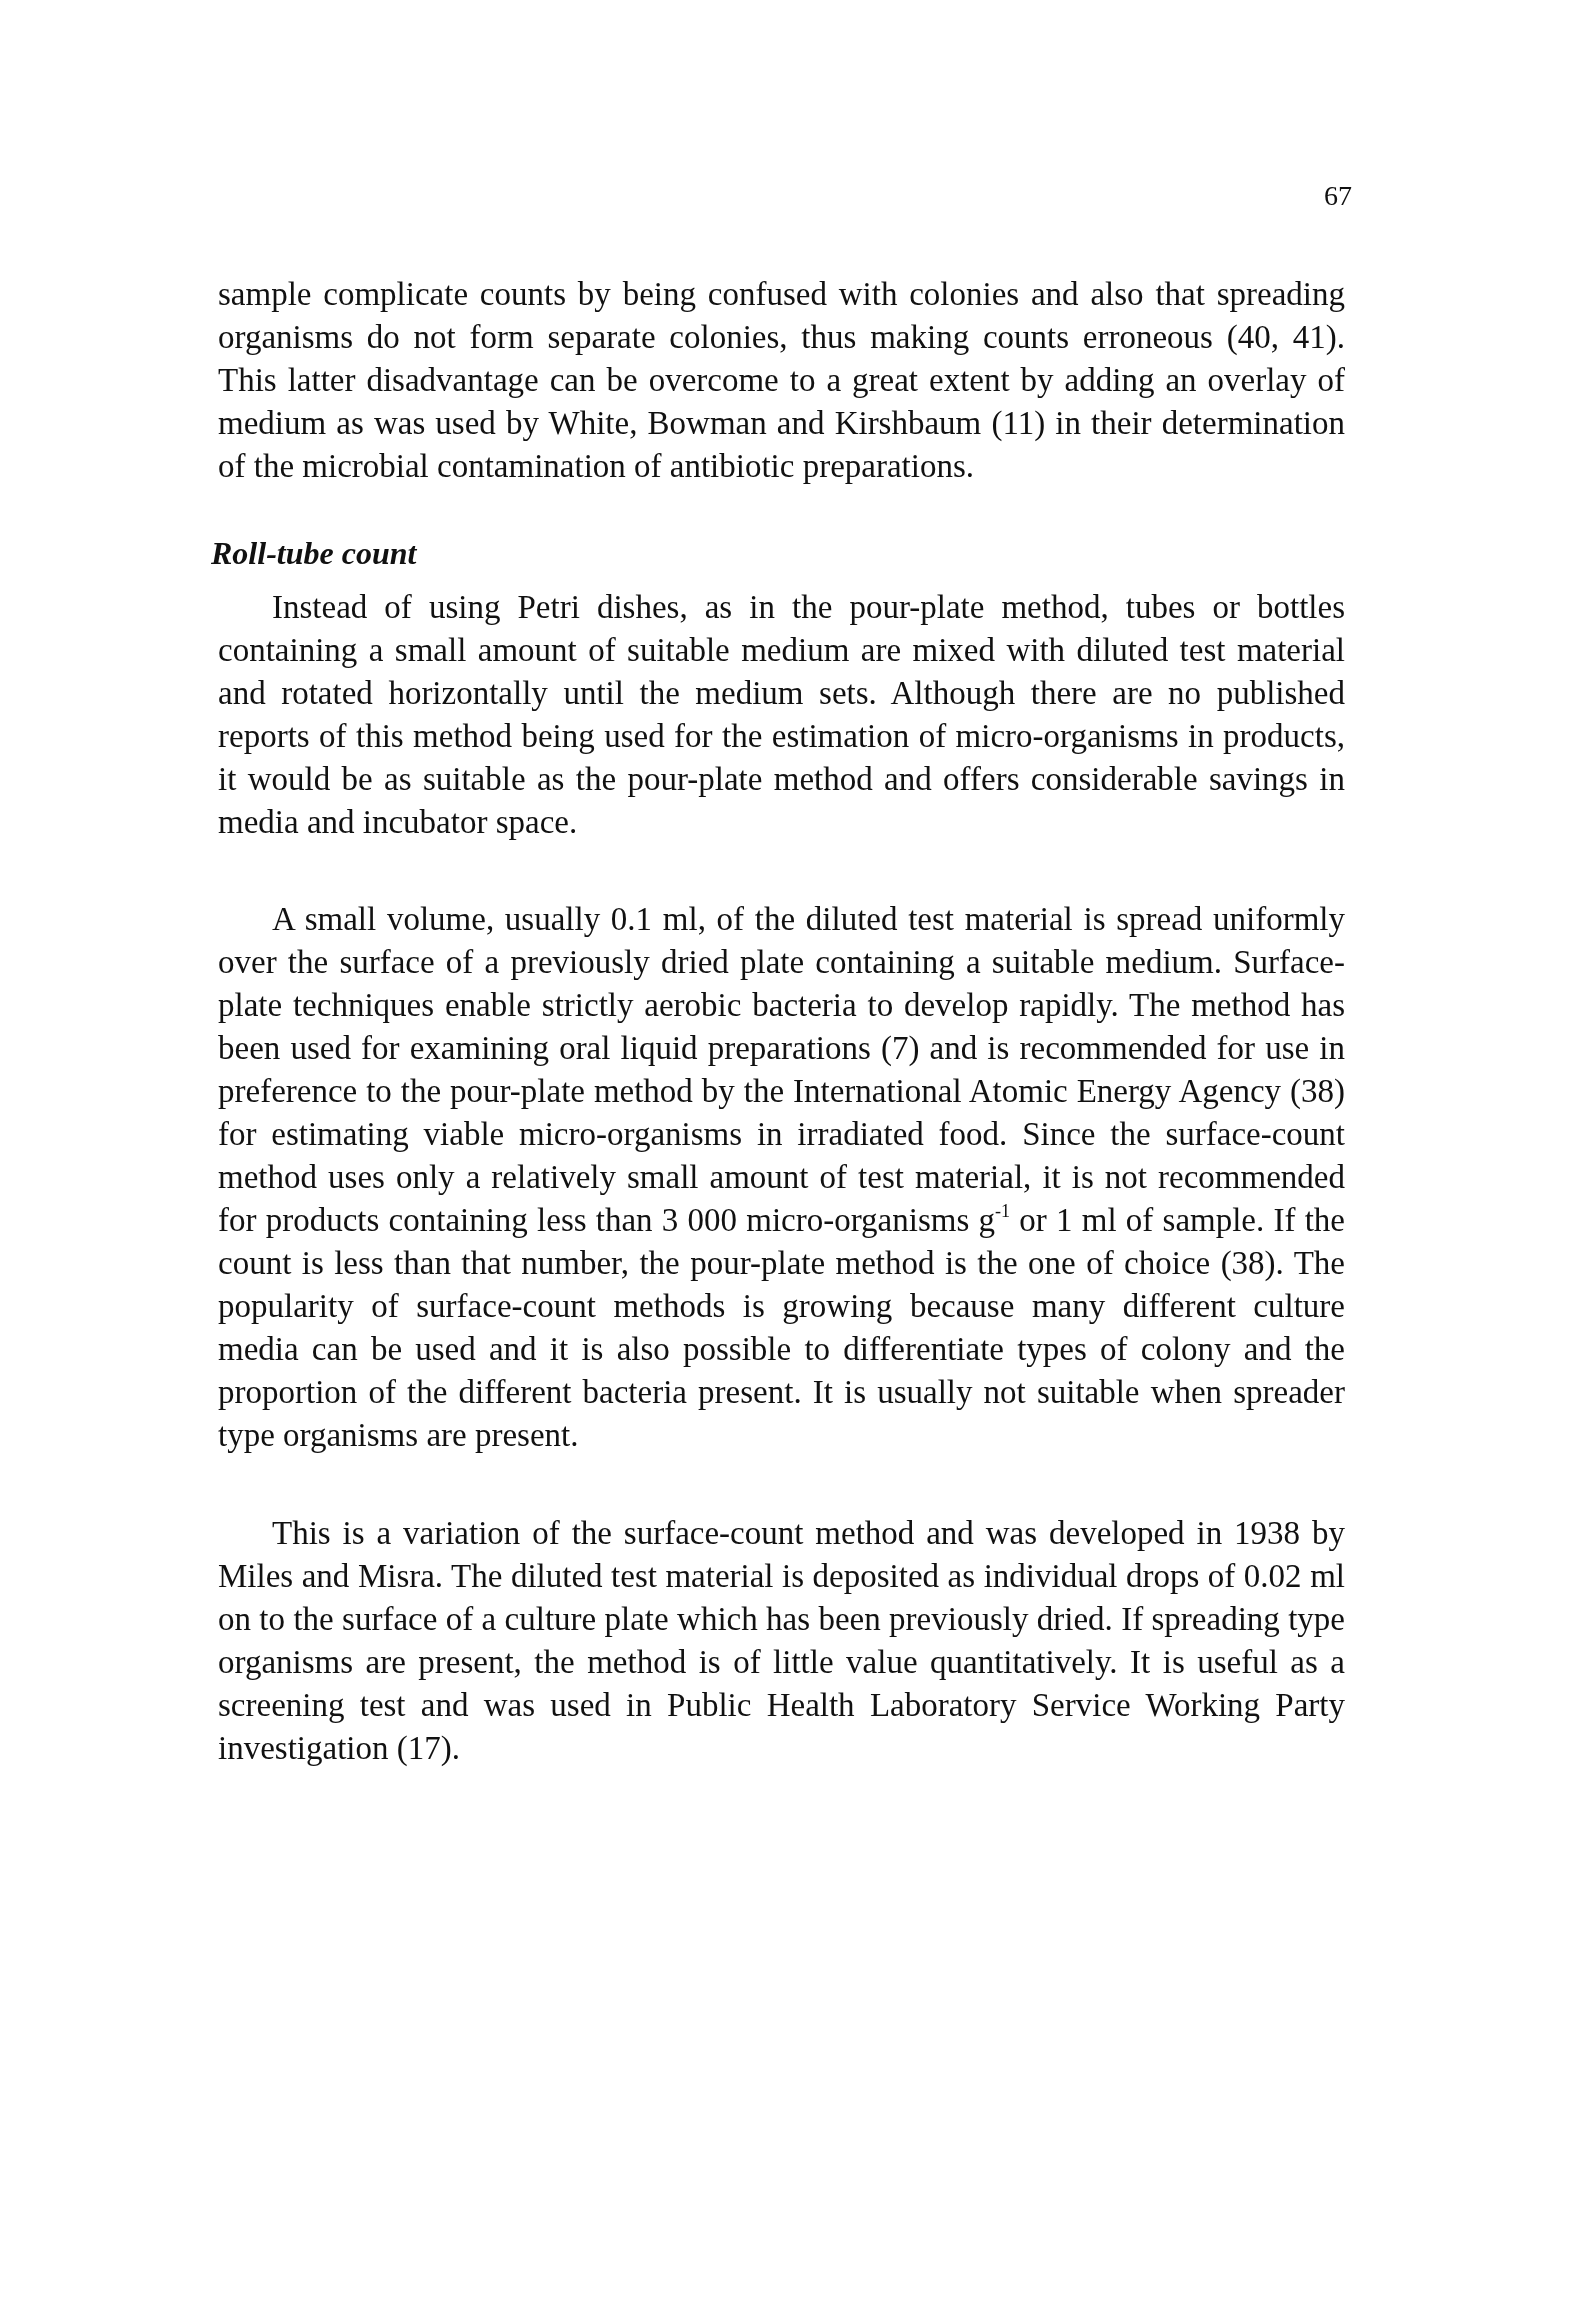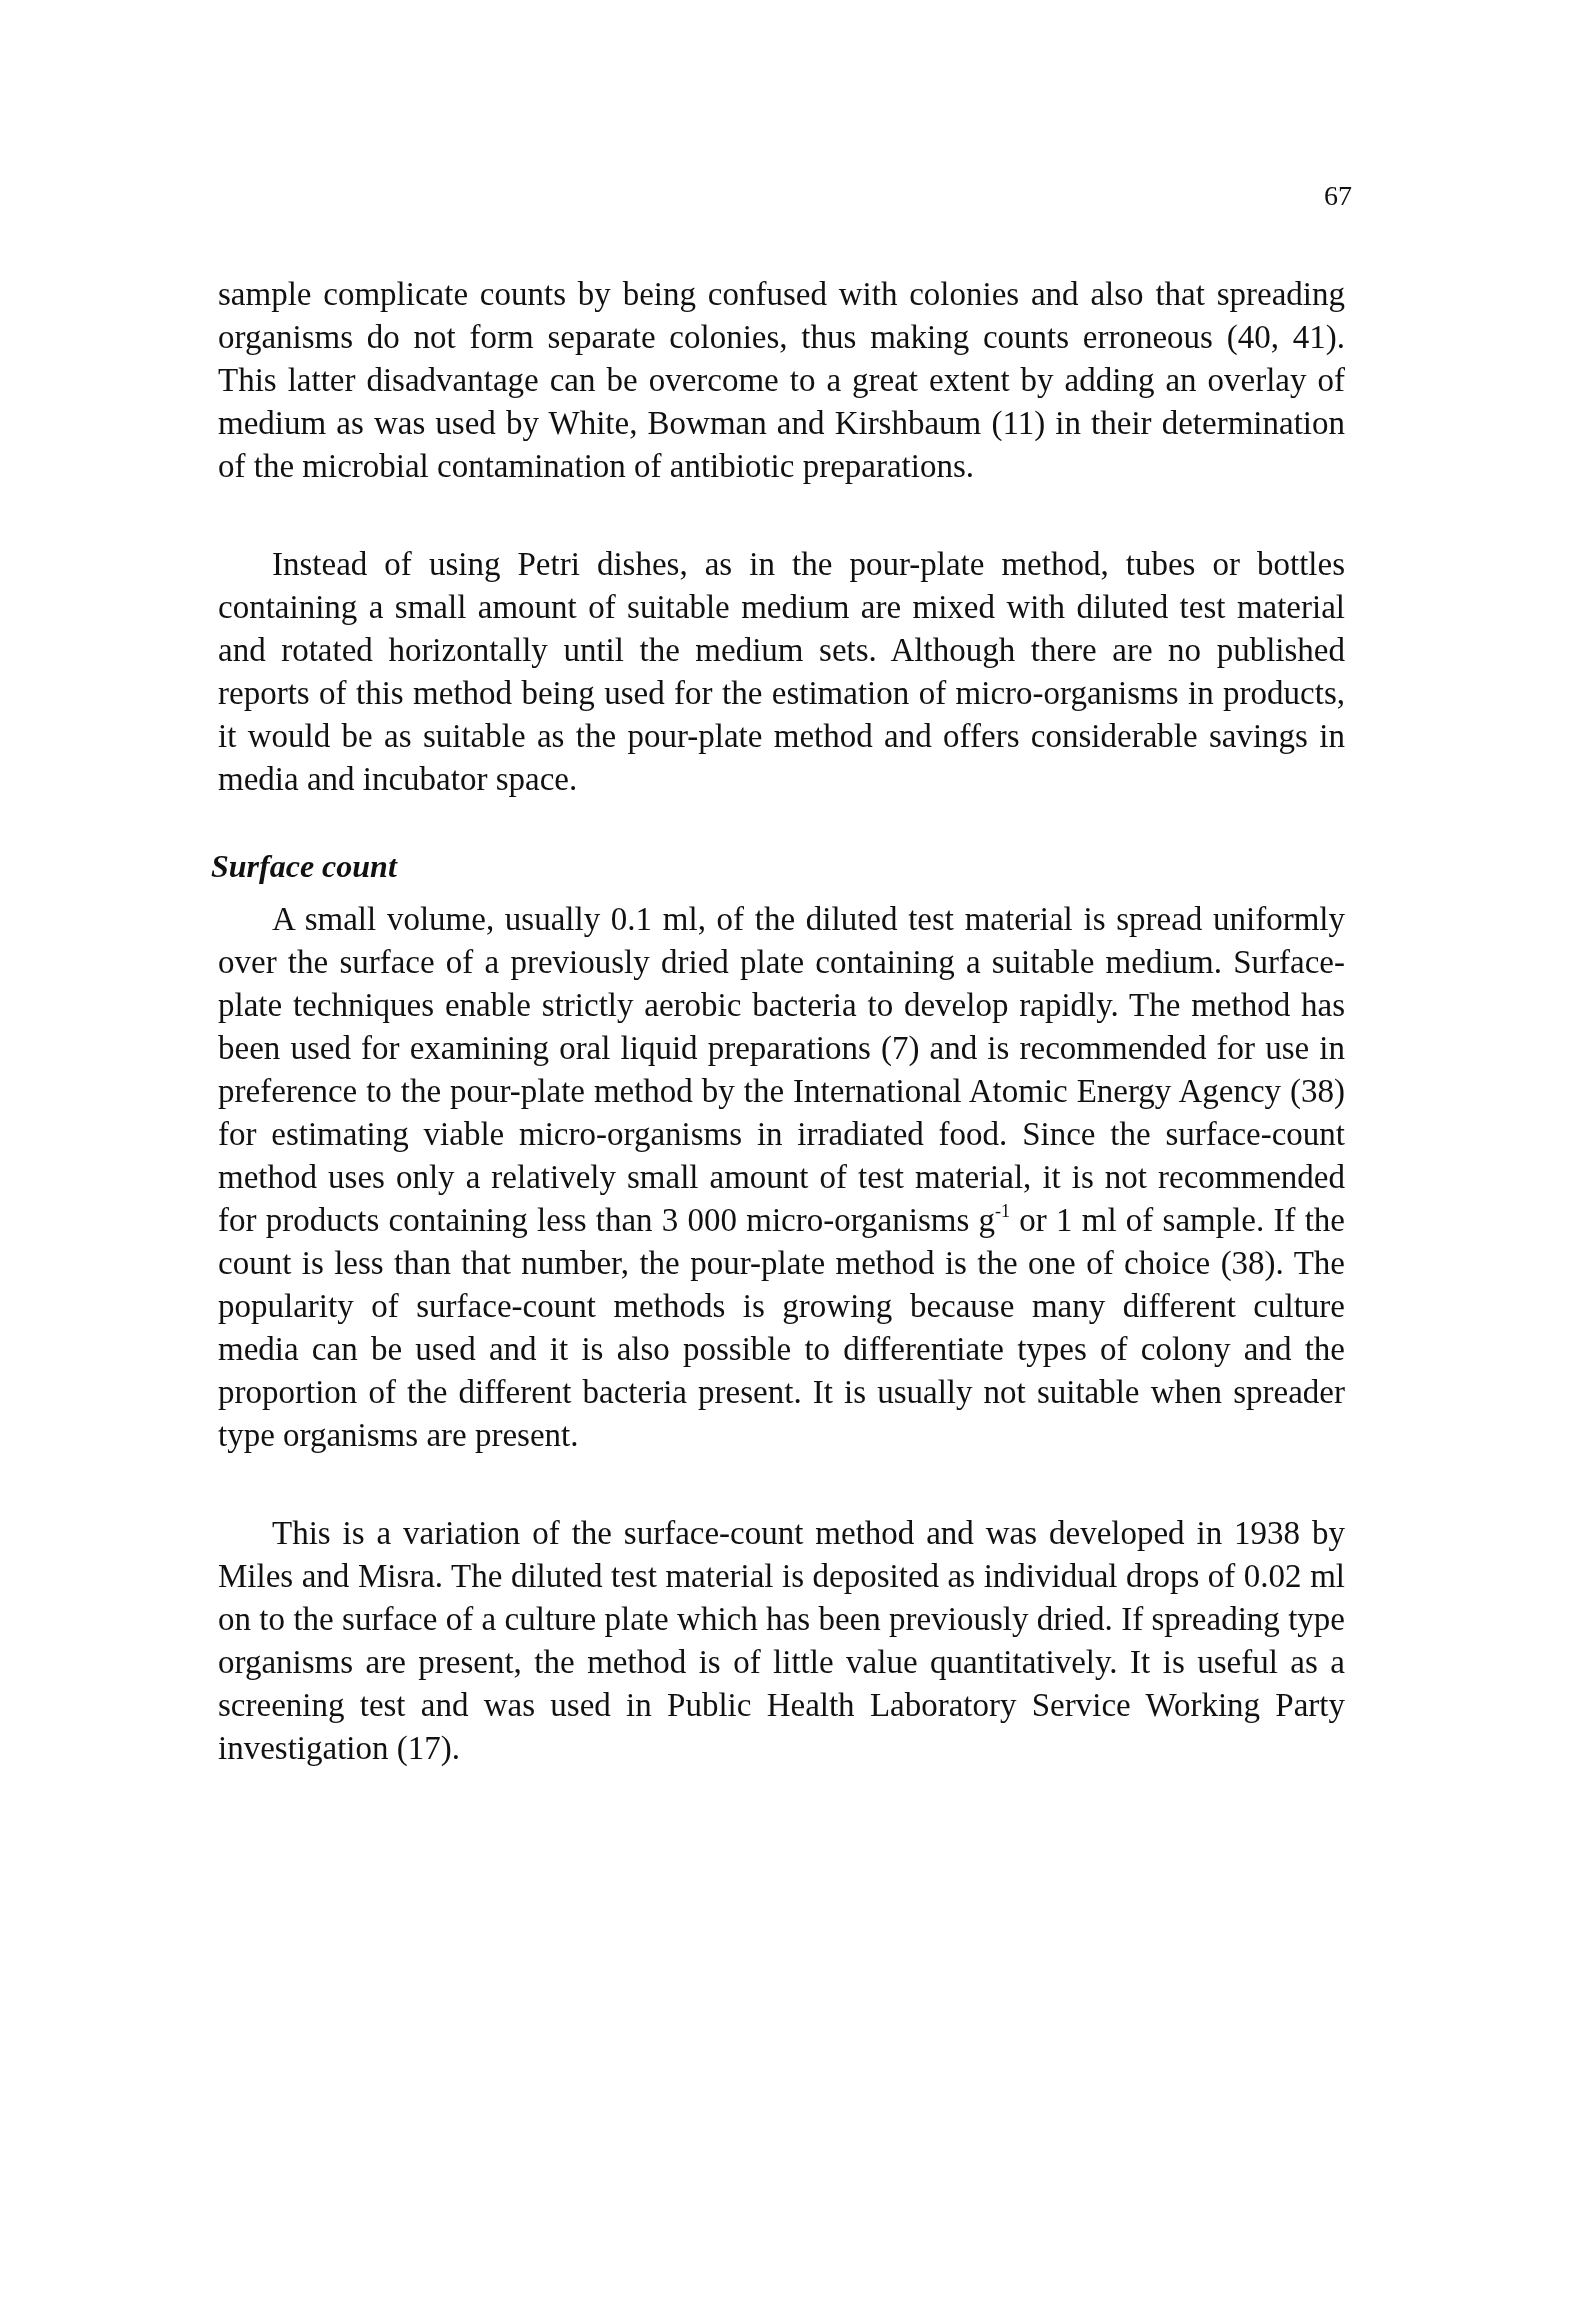--- a/index.html
+++ b/index.html
@@ -79,25 +79,25 @@
 
   <div class="running-head">
     <span class="page-number">67</span>
   </div>
 
   <div class="body">
 
     <p>sample complicate counts by being confused with colonies and also that spreading organisms do not form separate colonies, thus making counts erroneous (40, 41). This latter disadvantage can be overcome to a great extent by adding an overlay of medium as was used by White, Bowman and Kirshbaum (11) in their determination of the microbial contamination of antibiotic preparations.</p>
 
     <div class="gap-before-heading"></div>
+    <h3 class="section-heading">Roll-tube count</h3>
     <div class="gap-after-heading"></div>
     <p class="indent">Instead of using Petri dishes, as in the pour-plate method, tubes or bottles containing a small amount of suitable medium are mixed with diluted test material and rotated horizontally until the medium sets. Although there are no published reports of this method being used for the estimation of micro-organisms in products, it would be as suitable as the pour-plate method and offers considerable savings in media and incubator space.</p>
 
     <div class="gap-before-heading"></div>
-    <h3 class="section-heading">Surface count</h3>
     <div class="gap-after-heading"></div>
     <p class="indent"><span>A small volume, usually 0.1 ml, of the diluted test material is spread uniformly over the surface of a previously dried plate containing a suitable medium. Surface-plate techniques enable strictly aerobic bacteria to de­velop rapidly. The method has been used for examining oral liquid prepara­tions (7) and is recommended for use in preference to the pour-plate method by the International Atomic Energy Agency (38) for estimating viable micro-organisms in irradiated food. Since the surface-count method uses only a relatively small amount of test material, it is not recommended for products containing less than 3 000 micro-organisms g</span><sup>-1</sup><span> or 1 ml of sample. If the count is less than that number, the pour-plate method is the one of choice (38). The popularity of surface-count methods is growing because many different culture media can be used and it is also possible to differen­tiate types of colony and the proportion of the different bacteria present. It is usually not suitable when spreader type organisms are present.</span></p>
 
     <div class="gap-before-heading"></div>
     <div class="gap-after-heading"></div>
     <p class="indent">This is a variation of the surface-count method and was developed in 1938 by Miles and Misra. The diluted test material is deposited as individual drops of 0.02 ml on to the surface of a culture plate which has been pre­viously dried. If spreading type organisms are present, the method is of little value quantitatively. It is useful as a screening test and was used in Public Health Laboratory Service Working Party investigation (17).</p>
 
   </div>
 </div>
 

